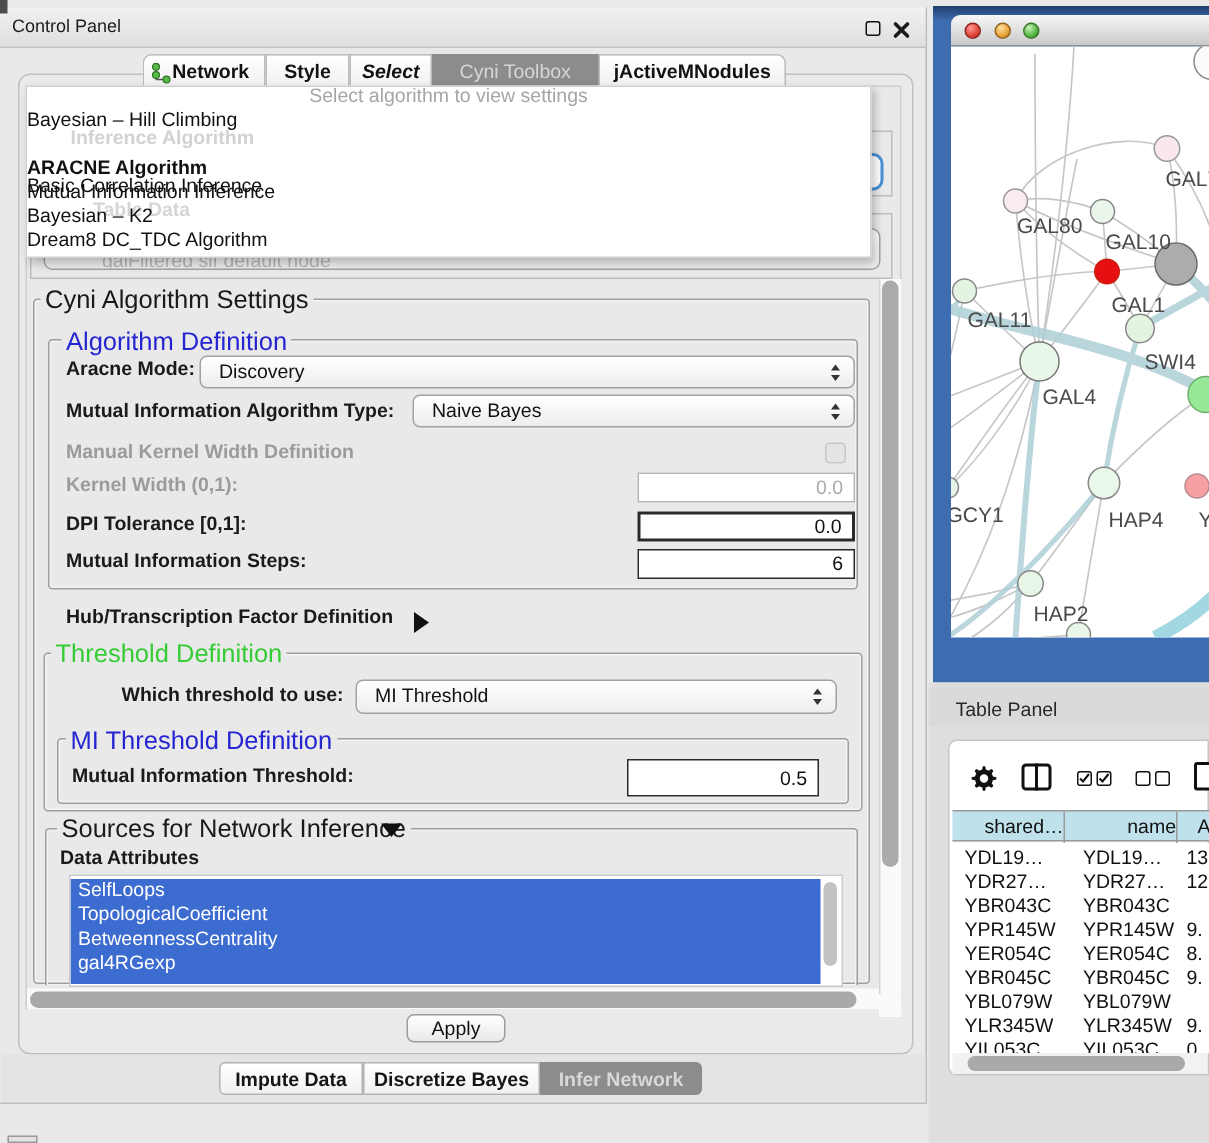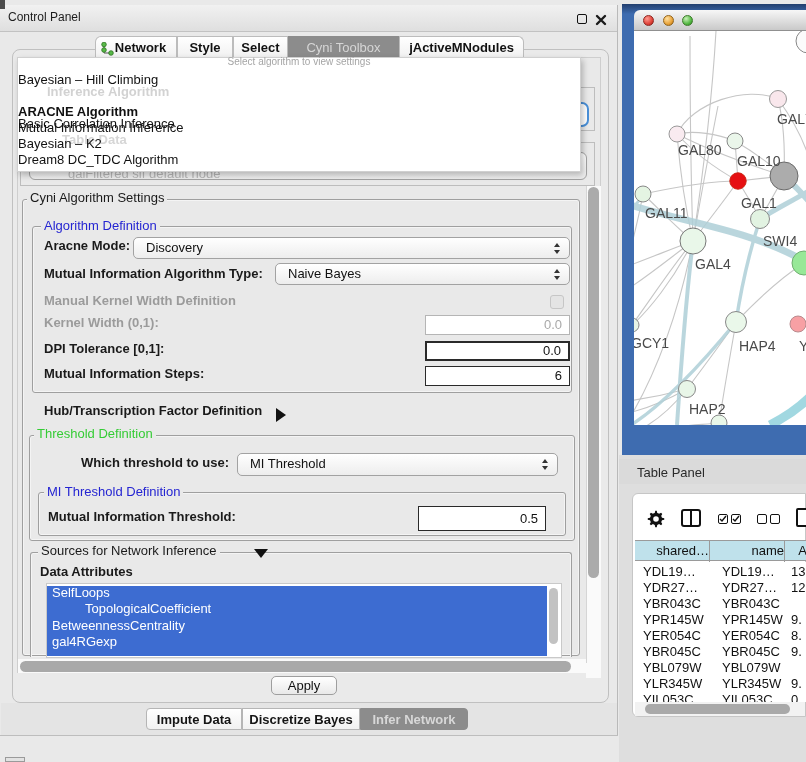--- a/index.html
+++ b/index.html
@@ -21,21 +21,21 @@
 
 #innerp { position:absolute; left:12px; top:44px; width:597px; height:654px; background:#eaeaea; border:1px solid #c0c0c0; border-radius:8px; }
 #innerp2 { position:absolute; left:17px; top:52px; width:584px; height:616px; background:#e9e9e9; border:1px solid #cecece; }
 
 #vsb-track { position:absolute; left:586px; top:181px; width:15px; height:477px; background:#fafafa; border-left:1px solid #d5d5d5; }
 #vsb-thumb { position:absolute; left:588px; top:182px; width:11px; height:391px; background:#ababab; border-radius:6px; }
 #hsb-track { position:absolute; left:18px; top:654px; width:568px; height:14px; background:#fafafa; }
 #hsb-thumb { position:absolute; left:20px; top:656px; width:551px; height:11px; background:#a9a9a9; border-radius:6px; }
 
 .grp { position:absolute; border:1px solid #9f9f9f; border-radius:3px; box-shadow:inset 0 0 0 1px #f4f4f4; }
-.grptitle { position:absolute; font-size:13px; background:#e9e9e9; padding:0 3px; }
+.grptitle { position:absolute; font-size:17px; background:#e9e9e9; padding:0 3px; }
 label.b { font-size:13px; font-weight:bold; color:#1a1a1a; position:absolute; white-space:nowrap; }
 label.dis { color:#9b9b9b; }
 .combo { position:absolute; background:linear-gradient(#ffffff,#ededed); border:1px solid #a2a2a2; border-radius:5px; font-size:13px; color:#111; }
 .combo .cv { position:absolute; left:12px; top:2px; }
 .combo .arr { position:absolute; right:8px; top:50%; width:7px; height:13px; margin-top:-6.5px; }
 .arr i { position:absolute; left:0; width:0; height:0; border-left:3.5px solid transparent; border-right:3.5px solid transparent; }
 .arr i.up { top:1px; border-bottom:4px solid #333; }
 .arr i.dn { bottom:1px; border-top:4px solid #333; }
 .tfield { position:absolute; background:#fff; font-size:13px; text-align:right; padding-right:7px; }
 
@@ -44,21 +44,21 @@
 #dalist .it { position:absolute; left:5px; color:#fff; font-size:13px; }
 #dalist .lsb { position:absolute; right:3px; top:4px; width:9px; height:56px; background:#c2c2c2; border-radius:5px; }
 
 #applyb { position:absolute; left:271px; top:671px; width:66px; height:19px; background:linear-gradient(#ffffff,#e9e9e9); border:1px solid #9e9e9e; border-radius:5px; font-size:13px; color:#111; text-align:center; line-height:17px; }
 
 #btabs { position:absolute; left:146px; top:703px; height:22px; }
 .btab { position:absolute; top:0; height:22px; background:linear-gradient(#ffffff,#f1f1f1); border:1px solid #b5b5b5; font-size:13px; font-weight:bold; color:#151515; text-align:center; line-height:21px; }
 .btab.sel { background:#8c8c8c; color:#d8d8d8; border-color:#8c8c8c; }
 
 #dropdown { position:absolute; left:17px; top:52px; width:564px; height:115px; background:#fff; border:1px solid #d0d0d0; box-shadow:2px 3px 6px rgba(0,0,0,0.25); z-index:50; }
-#dropdown .hint { position:absolute; top:-2px; width:100%; text-align:center; color:#a5a5a5; font-size:10px; }
+#dropdown .hint { position:absolute; top:-2px; width:100%; text-align:center; color:#a5a5a5; font-size:13px; }
 #dropdown .li { position:absolute; left:0px; font-size:13px; color:#111; white-space:nowrap; }
 
 #net { position:absolute; left:622px; top:4px; width:184px; height:451px; background:#3e6cb0; }
 #net .shade { position:absolute; left:0; top:0; width:100%; height:10px; background:linear-gradient(rgba(10,25,55,.55),rgba(10,25,55,0)); }
 #net-tb { position:absolute; left:12px; top:6px; width:172px; height:21px; background:linear-gradient(#f7f7f7,#c9c9c9); border-radius:6px 0 0 0; border-bottom:1px solid #909090; }
 .tl { position:absolute; top:5px; width:11px; height:11px; border-radius:50%; }
 #net-canvas { position:absolute; left:12px; top:27px; width:172px; height:394px; background:#fff; }
 
 #tps { position:absolute; left:619px; top:455px; width:187px; height:307px; background:#dedede;padding-left:30px; }
 #tps-head { position:absolute; left:0; top:4px; width:100%; height:25px; background:#dadada; }
@@ -90,21 +90,21 @@
       <svg width="13" height="14" viewBox="0 0 13 14" style="position:absolute;left:5px;top:5px;">
         <line x1="3" y1="3" x2="3" y2="11" stroke="#555" stroke-width="1"></line>
         <line x1="3" y1="11" x2="10" y2="11" stroke="#555" stroke-width="1"></line>
         <circle cx="3" cy="2.5" r="2.3" fill="#57b947" stroke="#2c7220" stroke-width="0.8"></circle>
         <circle cx="3" cy="8" r="2.3" fill="#57b947" stroke="#2c7220" stroke-width="0.8"></circle>
         <circle cx="10" cy="11" r="2.3" fill="#57b947" stroke="#2c7220" stroke-width="0.8"></circle>
       </svg>
       <span style="margin-left:9px;">Network</span>
     </div>
     <div class="tab" style="left:82px;width:56px;">Style</div>
-    <div class="tab" style="left:138px;width:55px;">Select</div>
+    <div class="tab" style="left:138px;width:55px;font-style:italic;">Select</div>
     <div class="tab sel" style="left:193px;width:111px;font-weight:normal;">Cyni Toolbox</div>
     <div class="tab last" style="left:304px;width:125px;">jActiveMNodules</div>
   </div>
   <div id="innerp"></div>
   <div id="innerp2"></div>
   <div id="vsb-track"></div>
     <div id="vsb-thumb"></div>
   <div id="hsb-track"></div>
     <div id="hsb-thumb"></div>
     <div class="abs" style="left:586px;top:658px;width:15px;height:15px;background:#fafafa;"></div>
@@ -166,21 +166,21 @@
   <label class="b" style="left:48px;top:504px;">Mutual Information Threshold:</label>
   <div class="tfield" style="left:418px;top:501px;width:128px;height:25px;border:1px solid #2a2a2a;color:#111;line-height:23px;">0.5</div>
 
   <div class="grp" style="left:30px;top:547px;width:542px;height:105px;border-bottom:none;border-radius:3px 3px 0 0;"></div>
   <div class="grptitle" style="left:38px;top:538px;color:#1a1a1a;">Sources for Network Inference</div>
   <div class="abs" style="left:254px;top:544px;width:0;height:0;border-left:7px solid transparent;border-right:7px solid transparent;border-top:9px solid #111;"></div>
   <label class="b" style="left:40px;top:559px;">Data Attributes</label>
   <div id="dalist">
     <div class="sel"></div>
     <div class="it" style="top:1px;">SelfLoops</div>
-    <div class="it" style="top:17px;margin-left:33px;">TopologicalCoefficient</div>
+    <div class="it" style="top:17px;">TopologicalCoefficient</div>
     <div class="it" style="top:34px;">BetweennessCentrality</div>
     <div class="it" style="top:50px;">gal4RGexp</div>
     <div class="lsb"></div>
   </div>
 
   <div id="applyb">Apply</div>
 
   <div class="abs" style="left:1px;top:698px;width:616px;height:32px;background:#e4e4e4;"></div>
     <div class="abs" style="left:0;top:730px;width:618px;height:1px;background:#bdbdbd;"></div>
   <div id="btabs">

